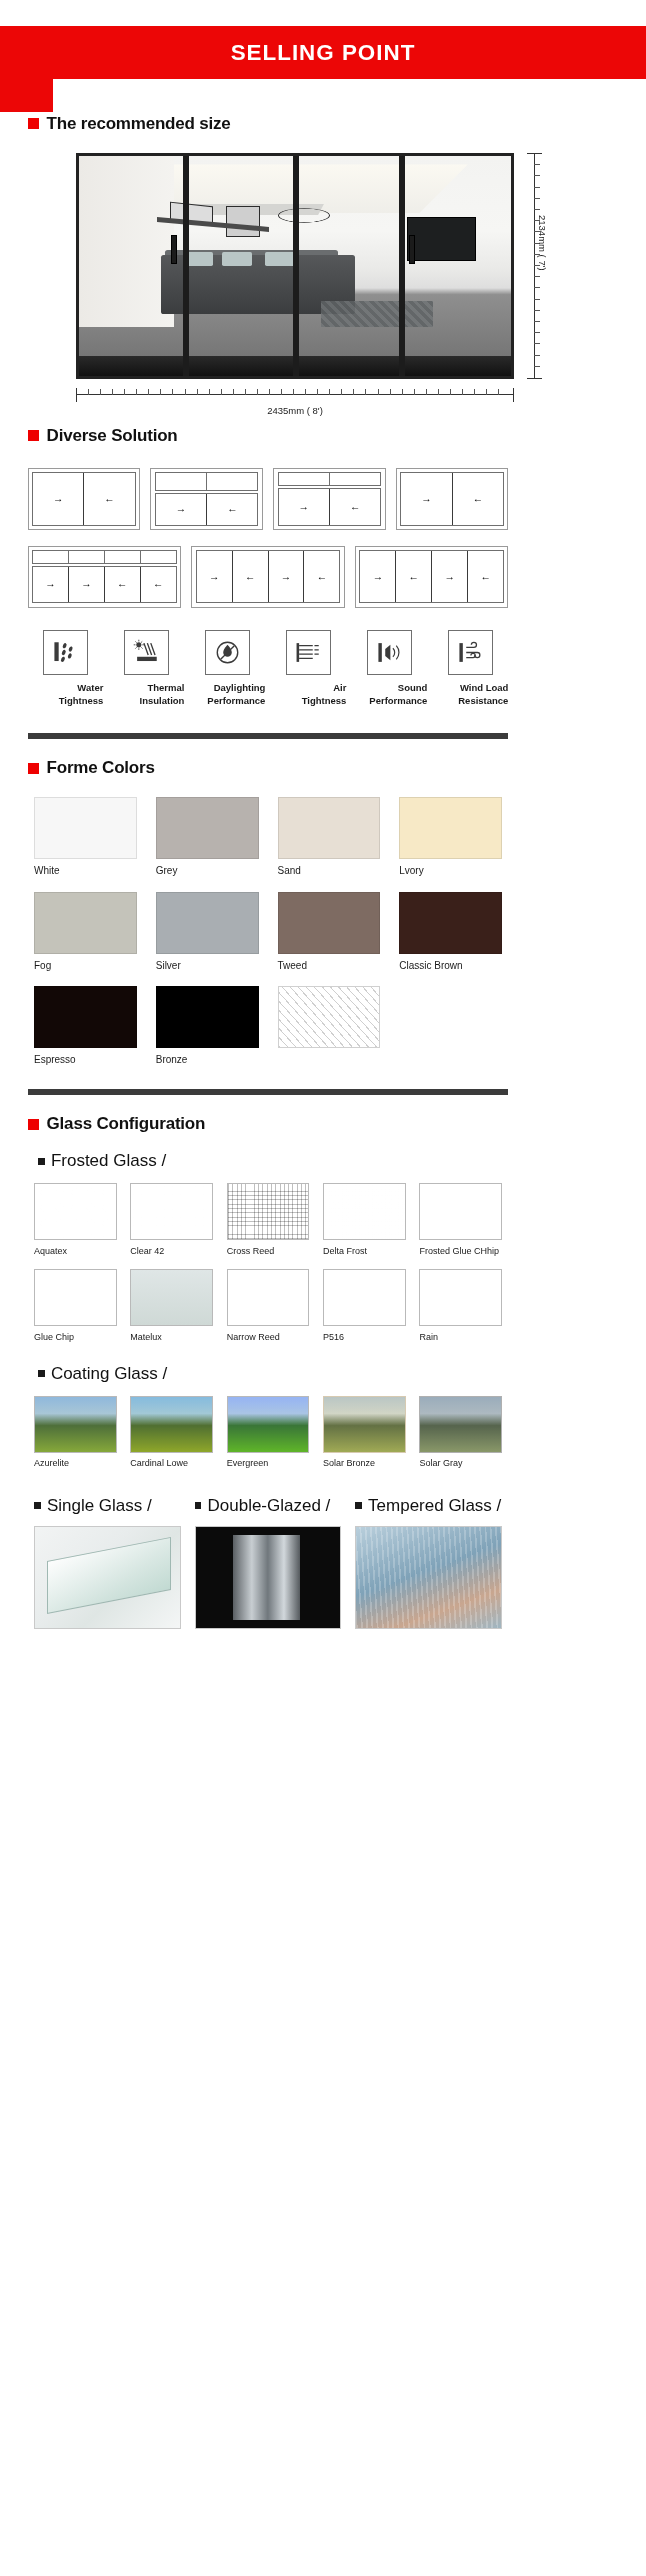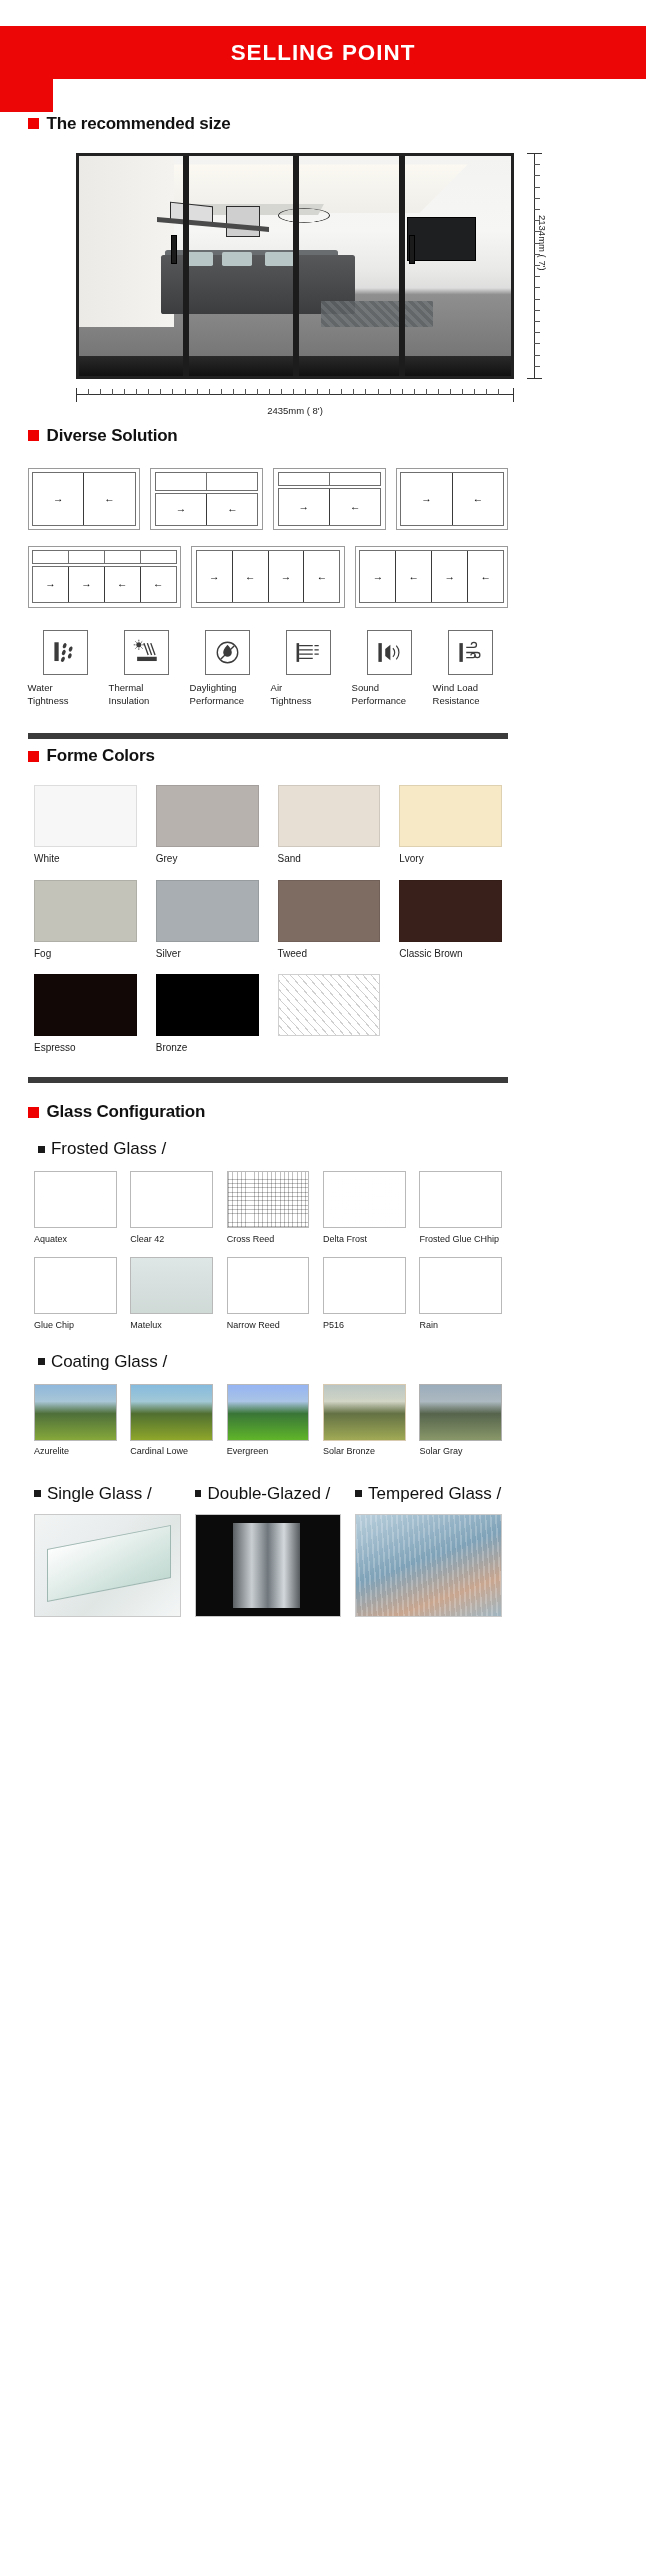--- a/index.html
+++ b/index.html
@@ -149,21 +149,21 @@
   }
   .panel-transom > span { flex:1; border-right:0.9px solid #6f6f6f; }
   .panel-transom > span:last-child { border-right:none; }
   .leaf { flex:1; border-right:0.9px solid #3a3a3a; position:relative; }
   .leaf:last-child { border-right:none; }
   .arrow { position:absolute; left:50%; top:50%; transform:translate(-50%,-50%);
            font-size:10.3px; color:#111; line-height:1; }
 
   
   .features { display:flex; gap:5.2px; padding:0 27.6px; }
-  .feature { flex:1; text-align:left; }
+  .feature { flex:1; text-align:right;font-weight:bold; }
   .feat-box {
     width:45px; height:45px; margin:0 auto 6.9px; border:0.9px solid #6f6f6f;
     display:flex; align-items:center; justify-content:center; background:#fff;
   }
   .feat-label { font-size:9.5px; line-height:1.35; color:#1a1a1a; }
 
   
   .swatch-grid {
     display:grid; grid-template-columns:repeat(4,1fr); gap:15.5px 19px;
     padding:0 34px;
@@ -548,21 +548,21 @@
             <path d="M12 23h8a2.5 2.5 0 1 0-2.5-2.5"></path>
           </g>
         </svg>
       </div>
       <div class="feat-label">Wind Load<br>Resistance</div>
     </div>
   </div>
 
   <div class="rule" style="margin-top:26px;"></div>
 
-  <div class="sec-head" style="margin-top:7px;">
+  <div class="sec-head" style="margin-top:19px;">
     <span class="sec-bullet"></span>
     <span class="sec-title">Forme Colors</span>
   </div>
 
   <div class="swatch-grid" style="margin-top:19px;">
     <div class="swatch-cell">
       <div class="swatch" style="background:#f7f7f7"></div>
       <div class="swatch-name">White</div>
     </div>
     <div class="swatch-cell">

